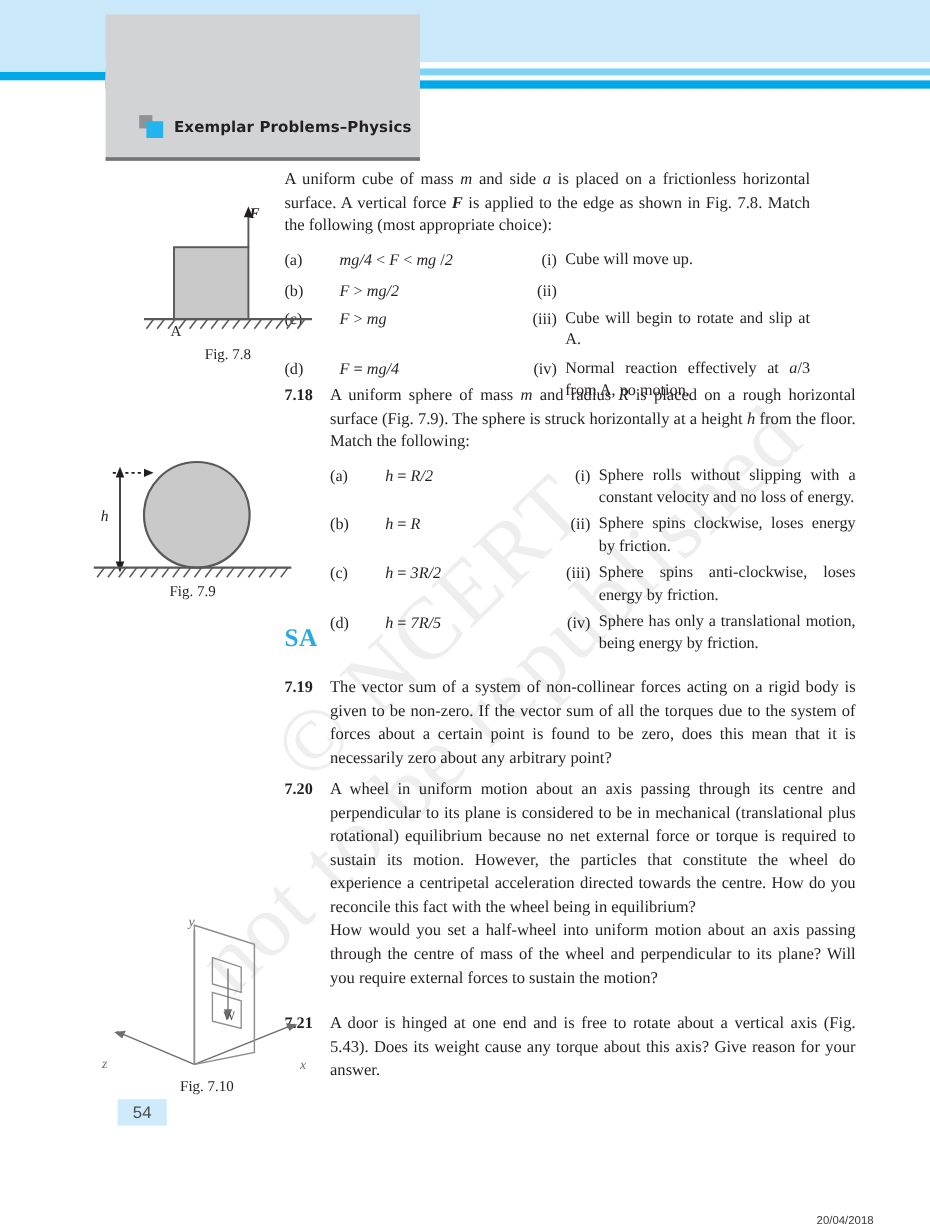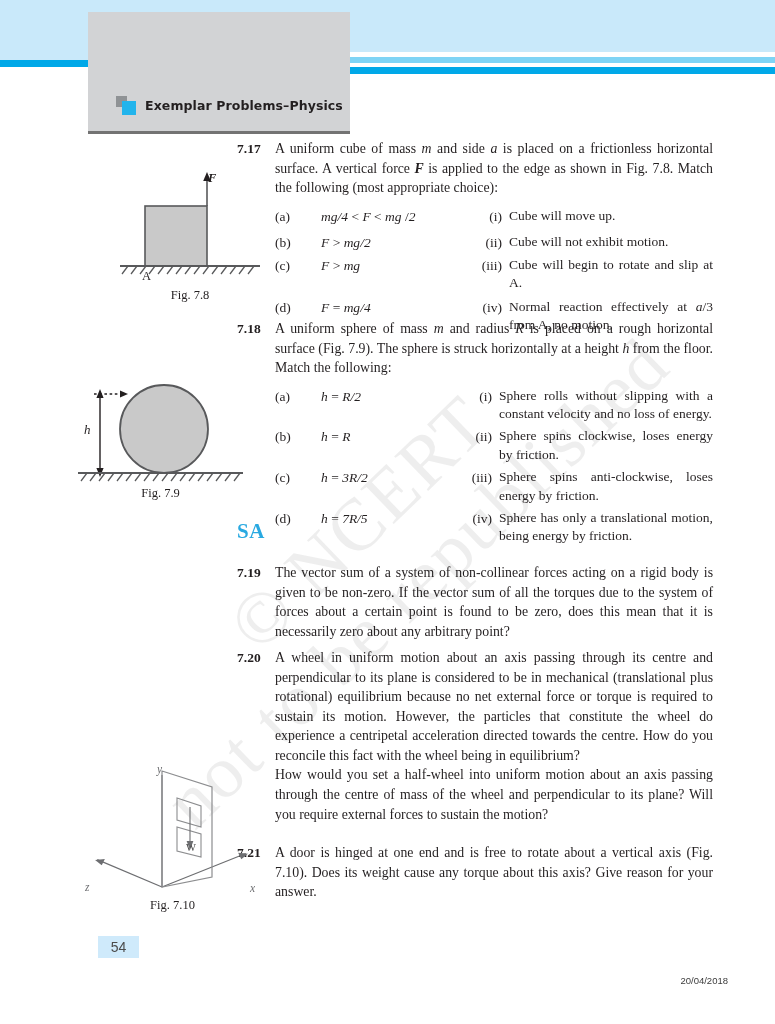--- a/index.html
+++ b/index.html
@@ -109,28 +109,28 @@
 
   
   #fig78 { position:absolute; left:120px; top:168px; width:140px; height:130px; }
   
   #fig79 { position:absolute; left:78px; top:378px; width:165px; height:115px; }
   
   #fig710 { position:absolute; left:80px; top:765px; width:185px; height:145px; }
 
   
   .page-num {
-    position:absolute; left:98px; top:936px;
+    position:absolute; left:98px; top:916px;
     width:41px; height:22px; background:#cfeafb;
     display:flex; align-items:center; justify-content:center;
     font-size:14px; color:#4b4b4b;
     font-family:"Liberation Sans", sans-serif;
   }
   .footer-date {
-    position:absolute; right:47px; top:975px;
+    position:absolute; right:47px; top:1012px;
     font-family:"Liberation Sans", sans-serif;
     font-size:9.5px; color:#3b3b3b;
   }
 </style>
 </head>
 <body>
 
 <div id="page">
 
   <div class="band band-pale"></div>
@@ -155,21 +155,20 @@
   </div>
 
   <div class="watermark">
     <span>© NCERT</span><br>
     <span>not to be republished</span>
   </div>
 
   <div class="content">
 
     <div class="q" style="left:237px; top:139px; width:476px;">
-      <div class="q-num">7.17</div>
       <div class="q-body" style="width:438px;">
         <p>A uniform cube of mass <i class="sym">m</i> and side <i class="sym">a</i> is placed on a frictionless horizontal surface. A vertical force <b class="vec">F</b> is applied to the edge as shown in Fig. 7.8. Match the following (most appropriate choice):</p>
         <div class="match">
 
           <div class="match-row" style="margin-bottom:7px;">
             <div class="mcol-left">
               <span class="mlabel">(a)</span>
               <span class="mval"><i class="sym">mg</i>/4 <span class="up">&lt;</span> <i class="sym">F</i> <span class="up">&lt;</span> <i class="sym">mg</i> <span class="up">/</span>2</span>
             </div>
             <div class="mcol-right">
@@ -178,21 +177,20 @@
             </div>
           </div>
 
           <div class="match-row">
             <div class="mcol-left">
               <span class="mlabel">(b)</span>
               <span class="mval"><i class="sym">F</i> <span class="up">&gt;</span> <i class="sym">mg</i>/2</span>
             </div>
             <div class="mcol-right">
               <span class="mrlabel">(ii)</span>
-              <span class="mrtext">Cube will not exhibit motion.</span>
             </div>
           </div>
 
           <div class="match-row">
             <div class="mcol-left">
               <span class="mlabel">(c)</span>
               <span class="mval"><i class="sym">F</i> <span class="up">&gt;</span> <i class="sym">mg</i></span>
             </div>
             <div class="mcol-right">
               <span class="mrlabel">(iii)</span>
@@ -282,21 +280,21 @@
       <div class="q-num">7.20</div>
       <div class="q-body" style="width:438px;">
         <p>A wheel in uniform motion about an axis passing through its centre and perpendicular to its plane is considered to be in mechanical (translational plus rotational) equilibrium because no net external force or torque is required to sustain its motion. However, the particles that constitute the wheel do experience a centripetal acceleration directed towards the centre. How do you reconcile this fact with the wheel being in equilibrium?</p>
         <p>How would you set a half-wheel into uniform motion about an axis passing through the centre of mass of the wheel and perpendicular to its plane? Will you require external forces to sustain the motion?</p>
       </div>
     </div>
 
     <div class="q" style="left:237px; top:843px; width:476px;">
       <div class="q-num">7.21</div>
       <div class="q-body" style="width:438px;">
-        <p>A door is hinged at one end and is free to rotate about a vertical axis (Fig. 7.10). Does its weight cause any torque about this axis? Give reason for your answer.</p>
+        <p>A door is hinged at one end and is free to rotate about a vertical axis (Fig. 5.43). Does its weight cause any torque about this axis? Give reason for your answer.</p>
       </div>
     </div>
 
     <div id="fig78">
       <svg width="140" height="112" viewBox="0 0 140 112">
 
         <rect x="25" y="38" width="62" height="60" fill="#c9c9c9" stroke="#58595b" stroke-width="1.6"></rect>
 
         <line x1="87" y1="38" x2="87" y2="10" stroke="#58595b" stroke-width="1.6"></line>
         <polygon points="87,4 83.2,13 90.8,13" fill="#231f20"></polygon>

